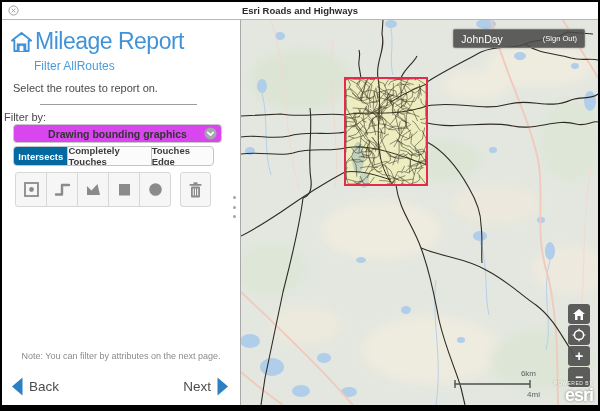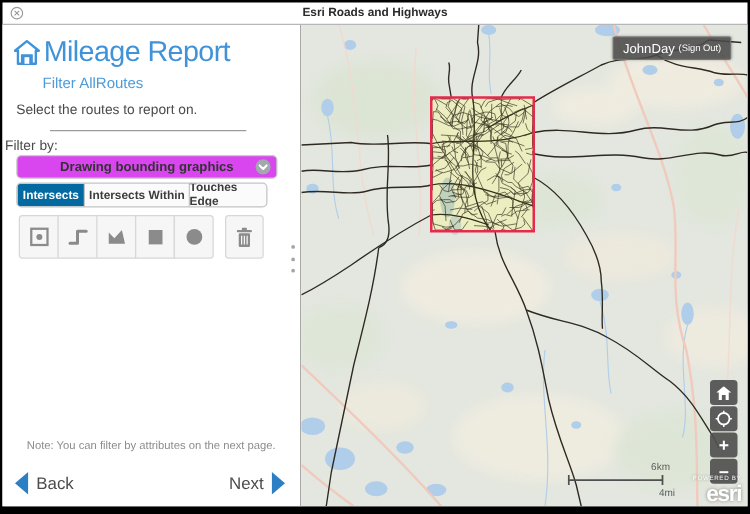--- a/index.html
+++ b/index.html
@@ -58,20 +58,21 @@
   .next-btn .arrow{margin-left:6px;}
 
   
   .map{position:absolute;left:239px;top:0;width:357px;height:385px;background:#e3e7df;overflow:hidden;cursor:grab;}
   .map svg.basemap{position:absolute;left:0;top:0;}
   .user-btn{
     position:absolute;right:13px;top:9px;height:17px;padding:0 7px;border-radius:2px;
     background:rgba(74,74,74,0.88);border:1px solid rgba(120,120,120,0.9);
     display:flex;align-items:center;color:#fff;cursor:pointer;
     box-shadow:0 0 2px rgba(0,0,0,0.3);
+    gap:37px;
   }
   .user-name{font-size:10.5px;}
   .user-signout{font-size:7.5px;margin-left:3px;}
   .map-controls{position:absolute;right:8px;top:284px;width:22px;display:flex;flex-direction:column;}
   .ctrl-btn{
     width:22px;height:20px;margin-bottom:1px;border-radius:3px;background:rgba(80,80,80,0.92);
     color:#fff;display:flex;align-items:center;justify-content:center;cursor:pointer;
     font-size:14px;font-weight:bold;line-height:1;
   }
   .scalebar{position:absolute;right:52px;bottom:8px;width:92px;height:26px;}
@@ -111,21 +112,21 @@
     <div class="dropdown">
       <span class="dropdown-value">Drawing bounding graphics</span>
       <svg class="dropdown-chevron" viewBox="0 0 14 14">
         <circle cx="7" cy="7" r="6.5" fill="#a3a8ae"></circle>
         <path d="M4 5.8 L7 8.8 L10 5.8" fill="none" stroke="#fff" stroke-width="1.8" stroke-linecap="round" stroke-linejoin="round"></path>
       </svg>
     </div>
 
     <div class="tabs">
       <div class="tab tab-0 active">Intersects</div>
-      <div class="tab tab-1">Intersects Within</div>
+      <div class="tab tab-1">Completely Touches</div>
       <div class="tab tab-2">Touches Edge</div>
     </div>
 
     <div class="tools">
       <div class="tool-btn">
         <svg class="tool-icon" width="17" height="17" viewBox="0 0 17 17">
           <rect x="2" y="2" width="13" height="13" fill="none" stroke="#8b8b8b" stroke-width="1.8"></rect>
           <circle cx="8.5" cy="8.5" r="2.4" fill="#8b8b8b"></circle>
         </svg>
       </div>

